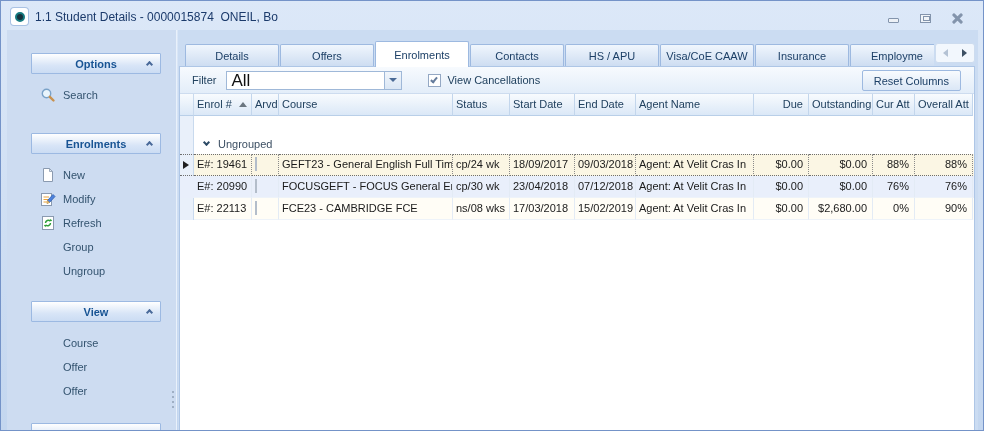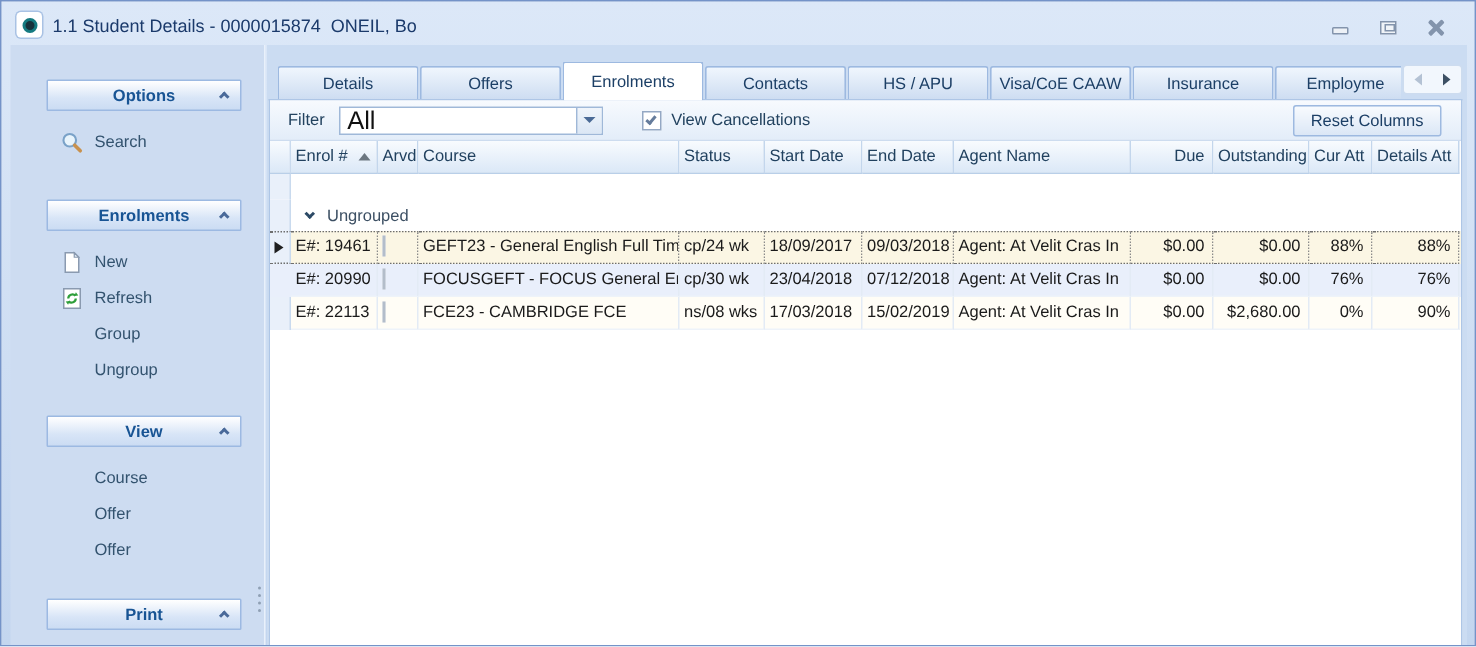--- a/index.html
+++ b/index.html
@@ -168,20 +168,33 @@
             <svg width="16" height="16" viewBox="0 0 16 16">
                 <path d="M3.5 1.5 h6 l3 3 v10 h-9 z" fill="#fff" stroke="#8a9ab0"></path>
                 <path d="M9.5 1.5 v3 h3 z" fill="#e2ebf4" stroke="#8a9ab0" stroke-width="0.8"></path>
               </svg>
           </span>
           <span>New</span>
         </div>
         <div class="item">
           <span class="ico">
             <svg width="16" height="16" viewBox="0 0 16 16">
+                <rect x="1.5" y="2.5" width="10" height="12" fill="#fff" stroke="#8a9ab0"></rect>
+                <line x1="3.5" y1="6" x2="9" y2="6" stroke="#e8a33c"></line>
+                <line x1="3.5" y1="8.5" x2="9" y2="8.5" stroke="#e8a33c"></line>
+                <line x1="3.5" y1="11" x2="7" y2="11" stroke="#e8a33c"></line>
+                <path d="M7.5 9.5 L13 3.5 L15 5.5 L9.5 11.5 Z" fill="#4d82dd" stroke="#2f5faf" stroke-width="0.8"></path>
+                <path d="M7.5 9.5 L9.5 11.5 L7 12.7 Z" fill="#f3c77a" stroke="#b98a3e" stroke-width="0.6"></path>
+              </svg>
+          </span>
+          <span>Modify</span>
+        </div>
+        <div class="item">
+          <span class="ico">
+            <svg width="16" height="16" viewBox="0 0 16 16">
                 <rect x="2.5" y="1.5" width="11" height="13" fill="#fff" stroke="#8a9ab0"></rect>
                 <path d="M5.5 8 a2.8 2.8 0 0 1 4.8 -1.9" fill="none" stroke="#2e9e3a" stroke-width="1.5"></path>
                 <path d="M10.5 8 a2.8 2.8 0 0 1 -4.8 1.9" fill="none" stroke="#2e9e3a" stroke-width="1.5"></path>
                 <path d="M10.6 3.8 l1.6 2.2 l-2.7 0.3 z" fill="#2e9e3a"></path>
                 <path d="M5.4 12.2 l-1.6 -2.2 l2.7 -0.3 z" fill="#2e9e3a"></path>
               </svg>
           </span>
           <span>Refresh</span>
         </div>
         <div class="item">
@@ -277,21 +290,21 @@
           </div>
           <div class="cell c1">Arvd</div>
           <div class="cell c2">Course</div>
           <div class="cell c3">Status</div>
           <div class="cell c4">Start Date</div>
           <div class="cell c5">End Date</div>
           <div class="cell c6">Agent Name</div>
           <div class="cell c7 num">Due</div>
           <div class="cell c8">Outstanding</div>
           <div class="cell c9">Cur Att</div>
-          <div class="cell c10">Details Att</div>
+          <div class="cell c10">Overall Att</div>
         </div>
 
         <div class="grow blank-row">
           <div class="ind"></div>
           <div class="cell rest"></div>
         </div>
 
         <div class="grow group-row">
           <div class="ind"></div>
           <div class="cell rest">

